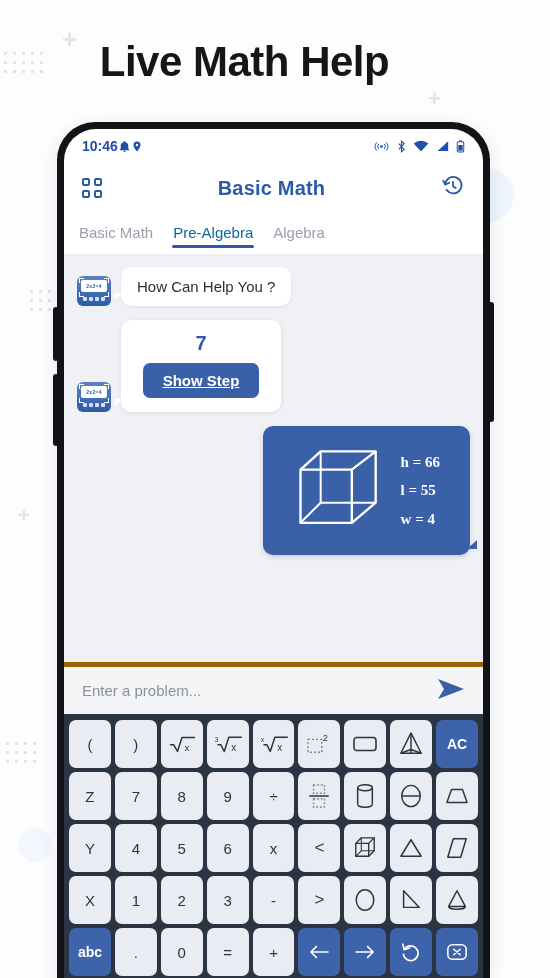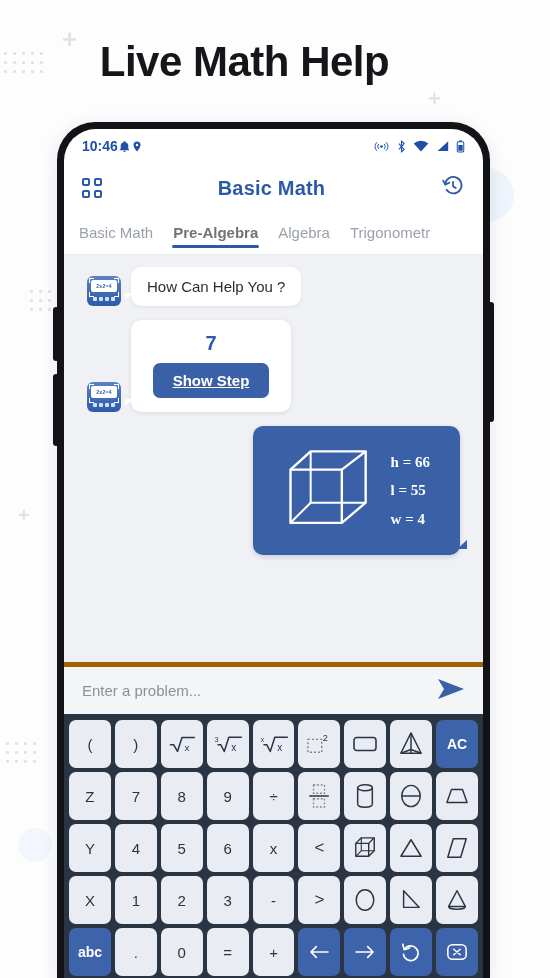--- a/index.html
+++ b/index.html
@@ -109,32 +109,32 @@
     overflow: hidden;
     white-space: nowrap;
   }
   .tab {
     font-size: 15px; color: #9aa0ab;
     padding: 7px 1px 10px 1px;
     position: relative;
     flex: 0 0 auto;
   }
   .tab.active {
-    color: #737373; font-weight: 700;
+    color: #0369a1; font-weight: 400;
   }
   .tab.active::after {
     content: ""; position: absolute; left: 0; right: 0; bottom: 3px;
     height: 3px; background: #2d5aa8; border-radius: 2px;
   }
 
   
   .chat {
     flex: 1 1 auto;
     background: #f0f1f5;
-    padding: 12px 23px;
+    padding: 12px 13px;
     overflow: hidden;
     display: flex; flex-direction: column;
   }
   .msg-row { display: flex; align-items: flex-end; margin-bottom: 14px; }
   .msg-row.right { justify-content: flex-end; }
 
   .avatar {
     width: 34px; height: 30px; flex: 0 0 34px;
     border-radius: 6px;
     background: linear-gradient(#5c82c4, #2d5aa8);
@@ -384,21 +384,20 @@
           <path d="M2.2 6.6 4.3 10.6 8.4 8.7"></path>
           <path d="M12 8v4.3l2.8 1.8"></path>
         </svg>
       </div>
     </div>
 
     <div class="tabs">
       <div class="tab">Basic Math</div>
       <div class="tab active">Pre-Algebra</div>
       <div class="tab">Algebra</div>
-      <div class="tab">Trigonometr</div>
     </div>
 
     <div class="chat">
 
       <div class="msg-row">
         <div class="avatar">
           <div class="scr">2x2=4</div>
           <div class="keys">
               <i></i>
               <i></i>

